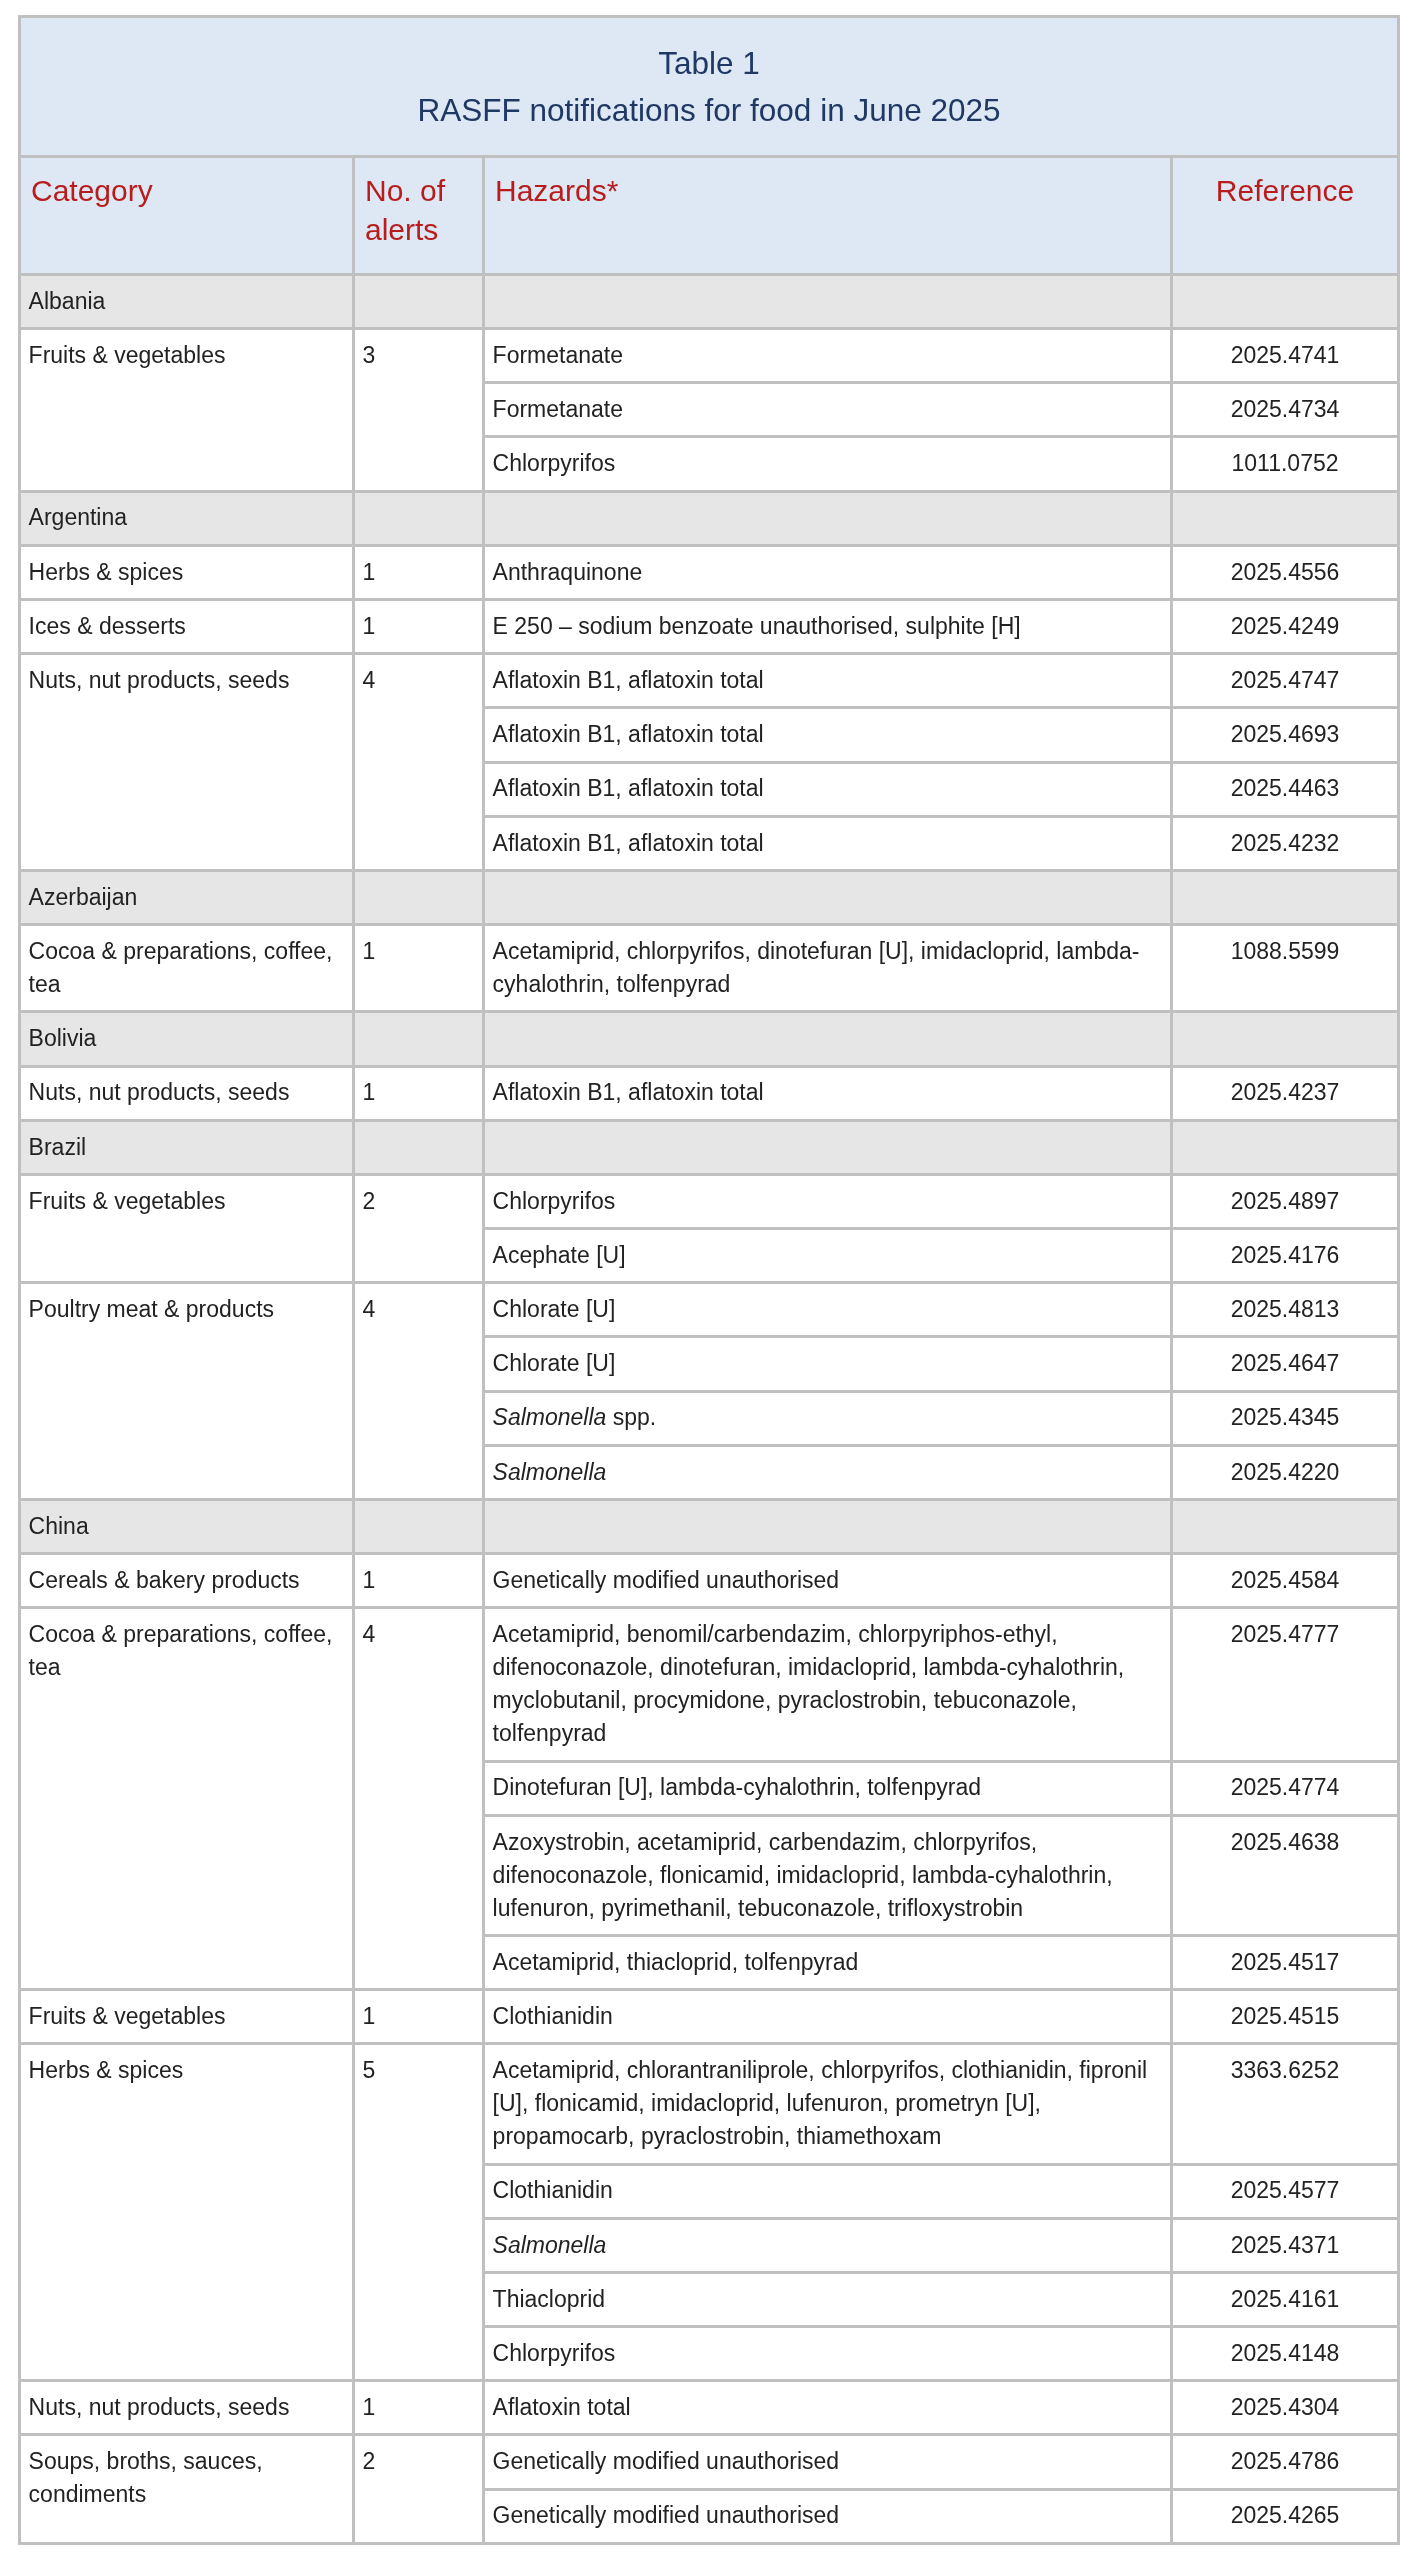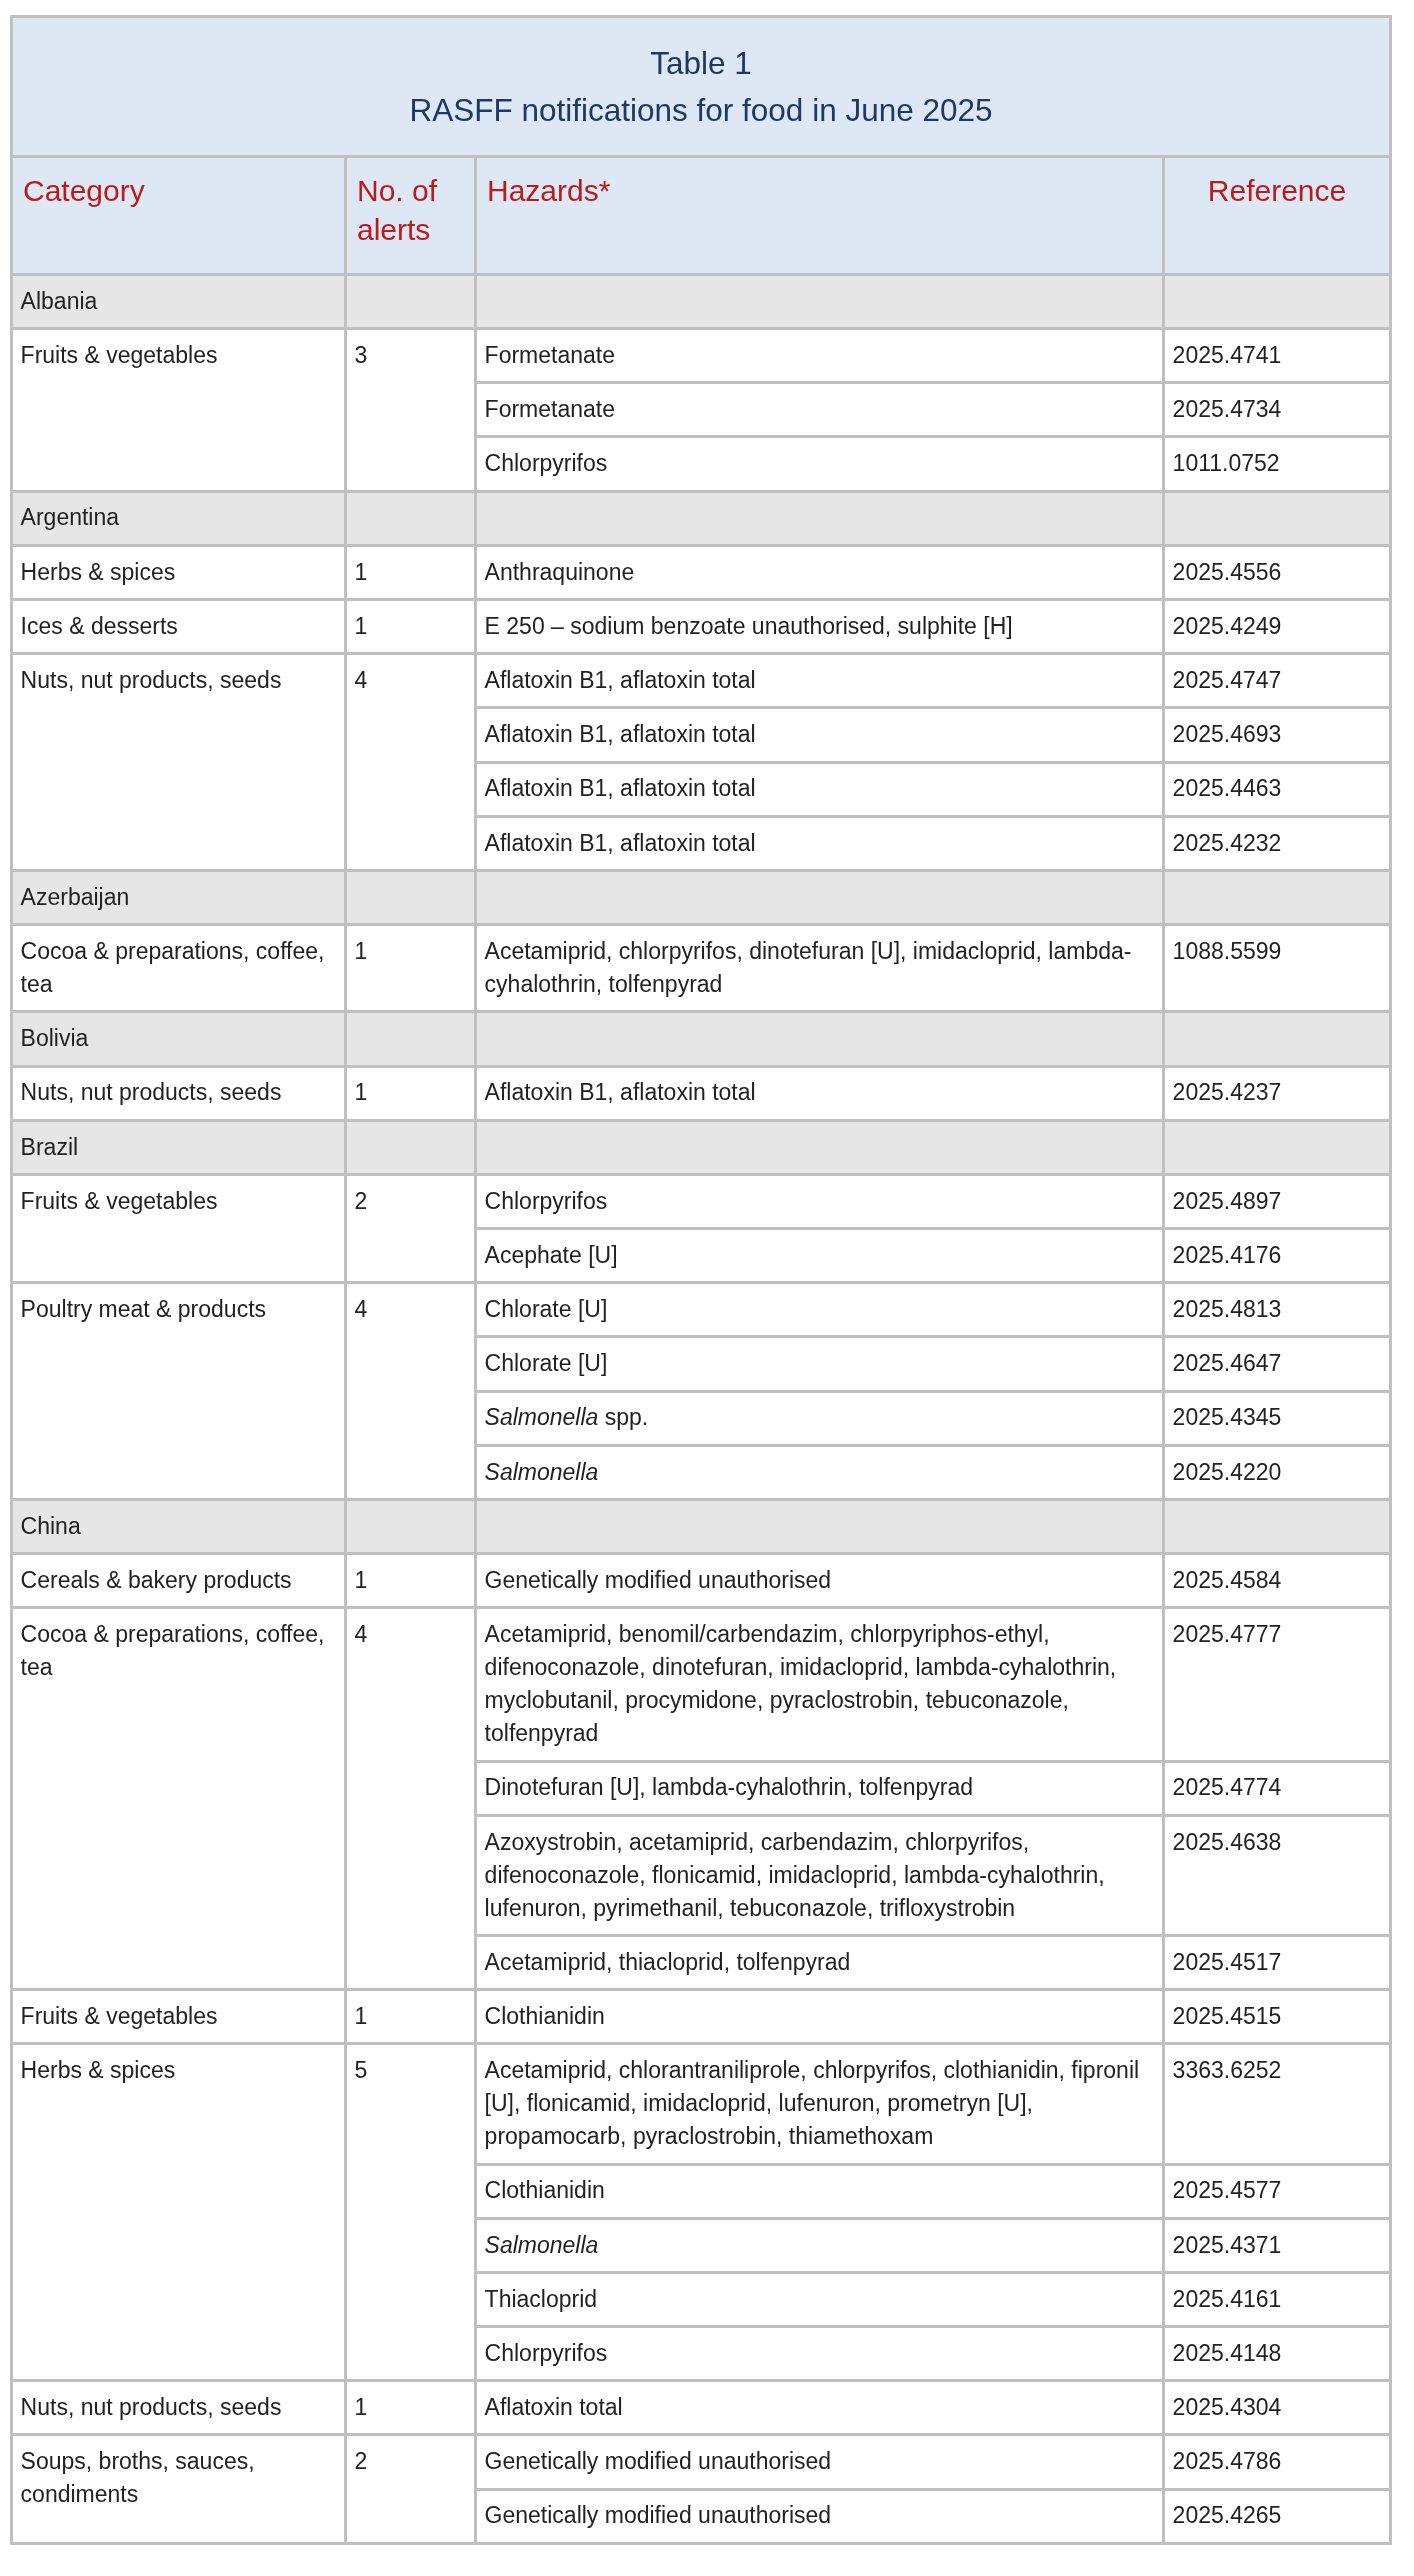--- a/index.html
+++ b/index.html
@@ -1,27 +1,27 @@
 <!DOCTYPE html>
 <html style="font-size:10px"><head>
 <meta charset="utf-8">
 <style>
   html, body { margin: 0; padding: 0; background: #ffffff; }
   body { width: 1415px; height: 2576px; position: relative; overflow: hidden; font-family: "Liberation Sans", "DejaVu Sans", sans-serif; }
-  .tbl-wrap { position: absolute; left: 10px; top: 15px; width: 1148px; }
+  .tbl-wrap { position: absolute; left: 18px; top: 15px; width: 1148px; }
   table { border-collapse: collapse; width: 1381px; table-layout: fixed; }
   td, th { border: 3.8px solid #c0c0c0; vertical-align: top; padding: 0; }
   col.c1 { width: 334px; } col.c2 { width: 130px; } col.c3 { width: 688px; } col.c4 { width: 227px; }
   .title-cell { background: #dde8f4; color: #1f3864; text-align: center; height: 137px; vertical-align: middle; font-size: 31.5px; line-height: 47px; font-weight: normal; }
   .hdr th { background: #dde8f4; color: #b91c1c; font-weight: normal; font-size: 30px; line-height: 39px; text-align: left; padding: 12.6px 10px 11.3px 10px; height: 91px; }
   .hdr th.ref { text-align: center; }
   td { font-size: 23px; line-height: 33px; color: #222222; padding: 8.8px 7.6px 9.4px 7.6px; }
   tr.country td { background: #e6e6e6; height: 33px; margin-top: 31px; }
   tr.item td { background: #ffffff; height: 33px; }
-  td.ref { }
+  td.ref { text-align: center; }
   em { font-style: italic; }
 </style>
 </head>
 <body>
 
 <div class="tbl-wrap">
   <table>
     <colgroup>
         <col class="c1">
         <col class="c2">

